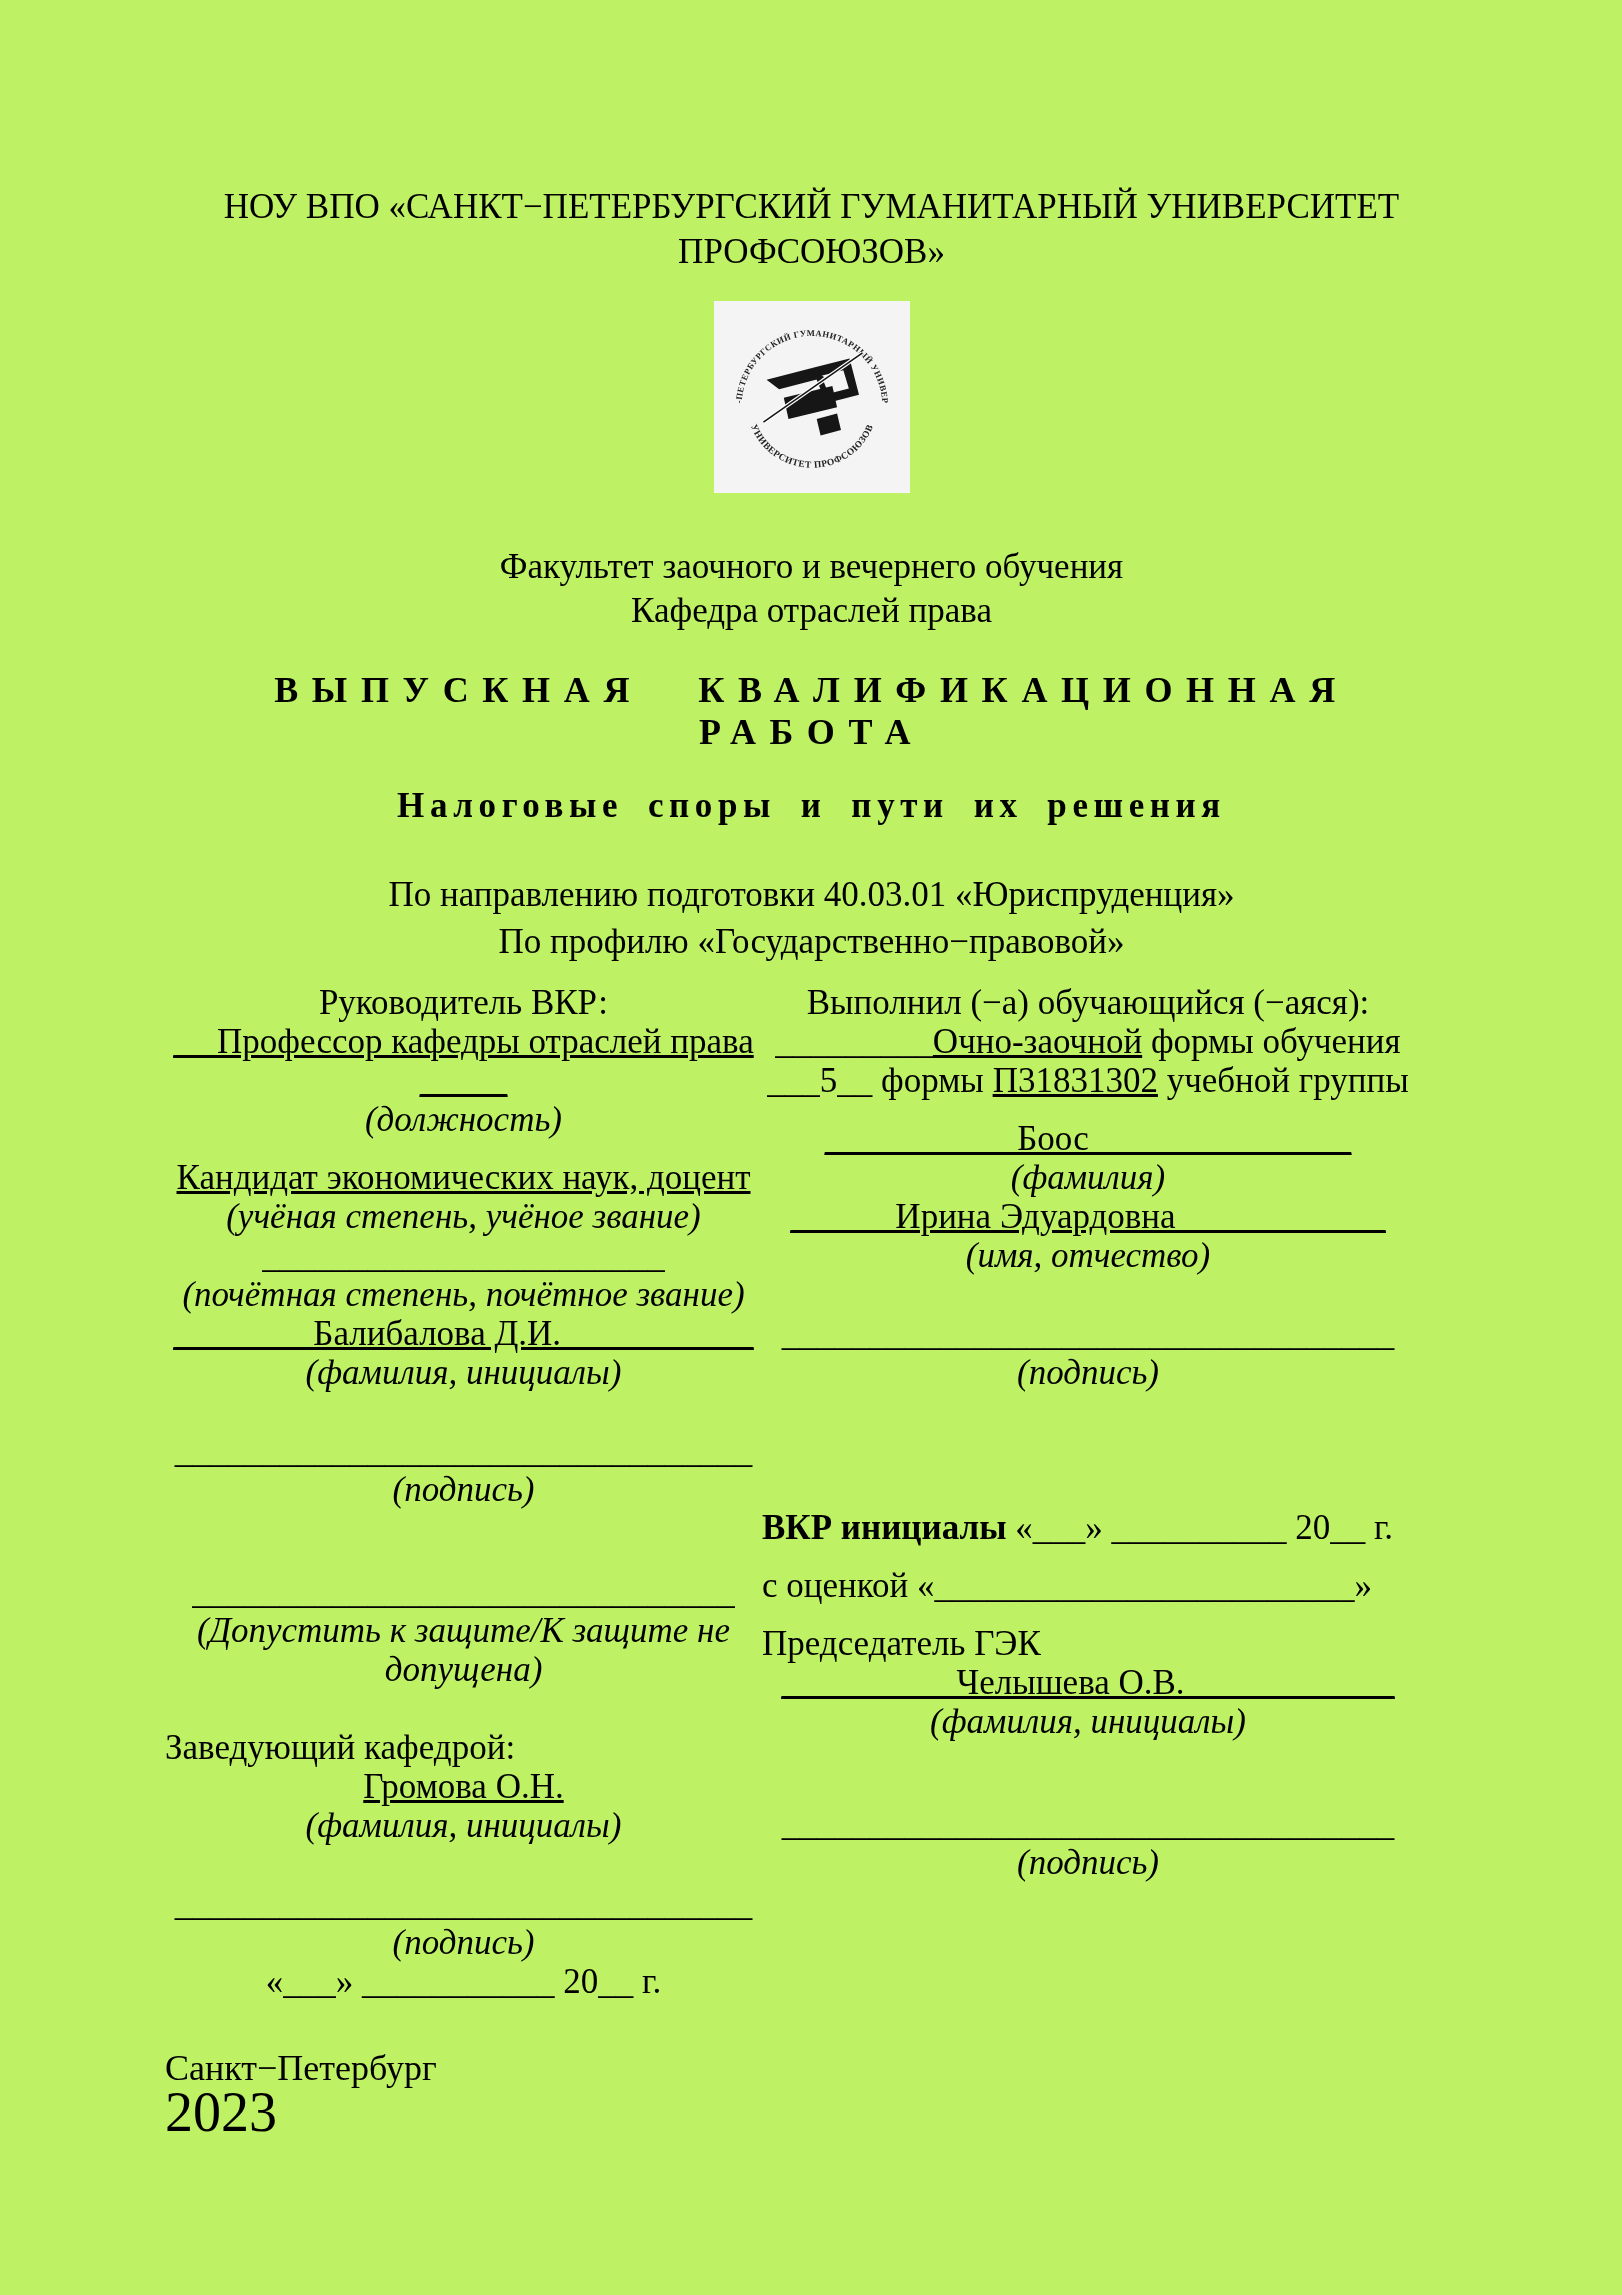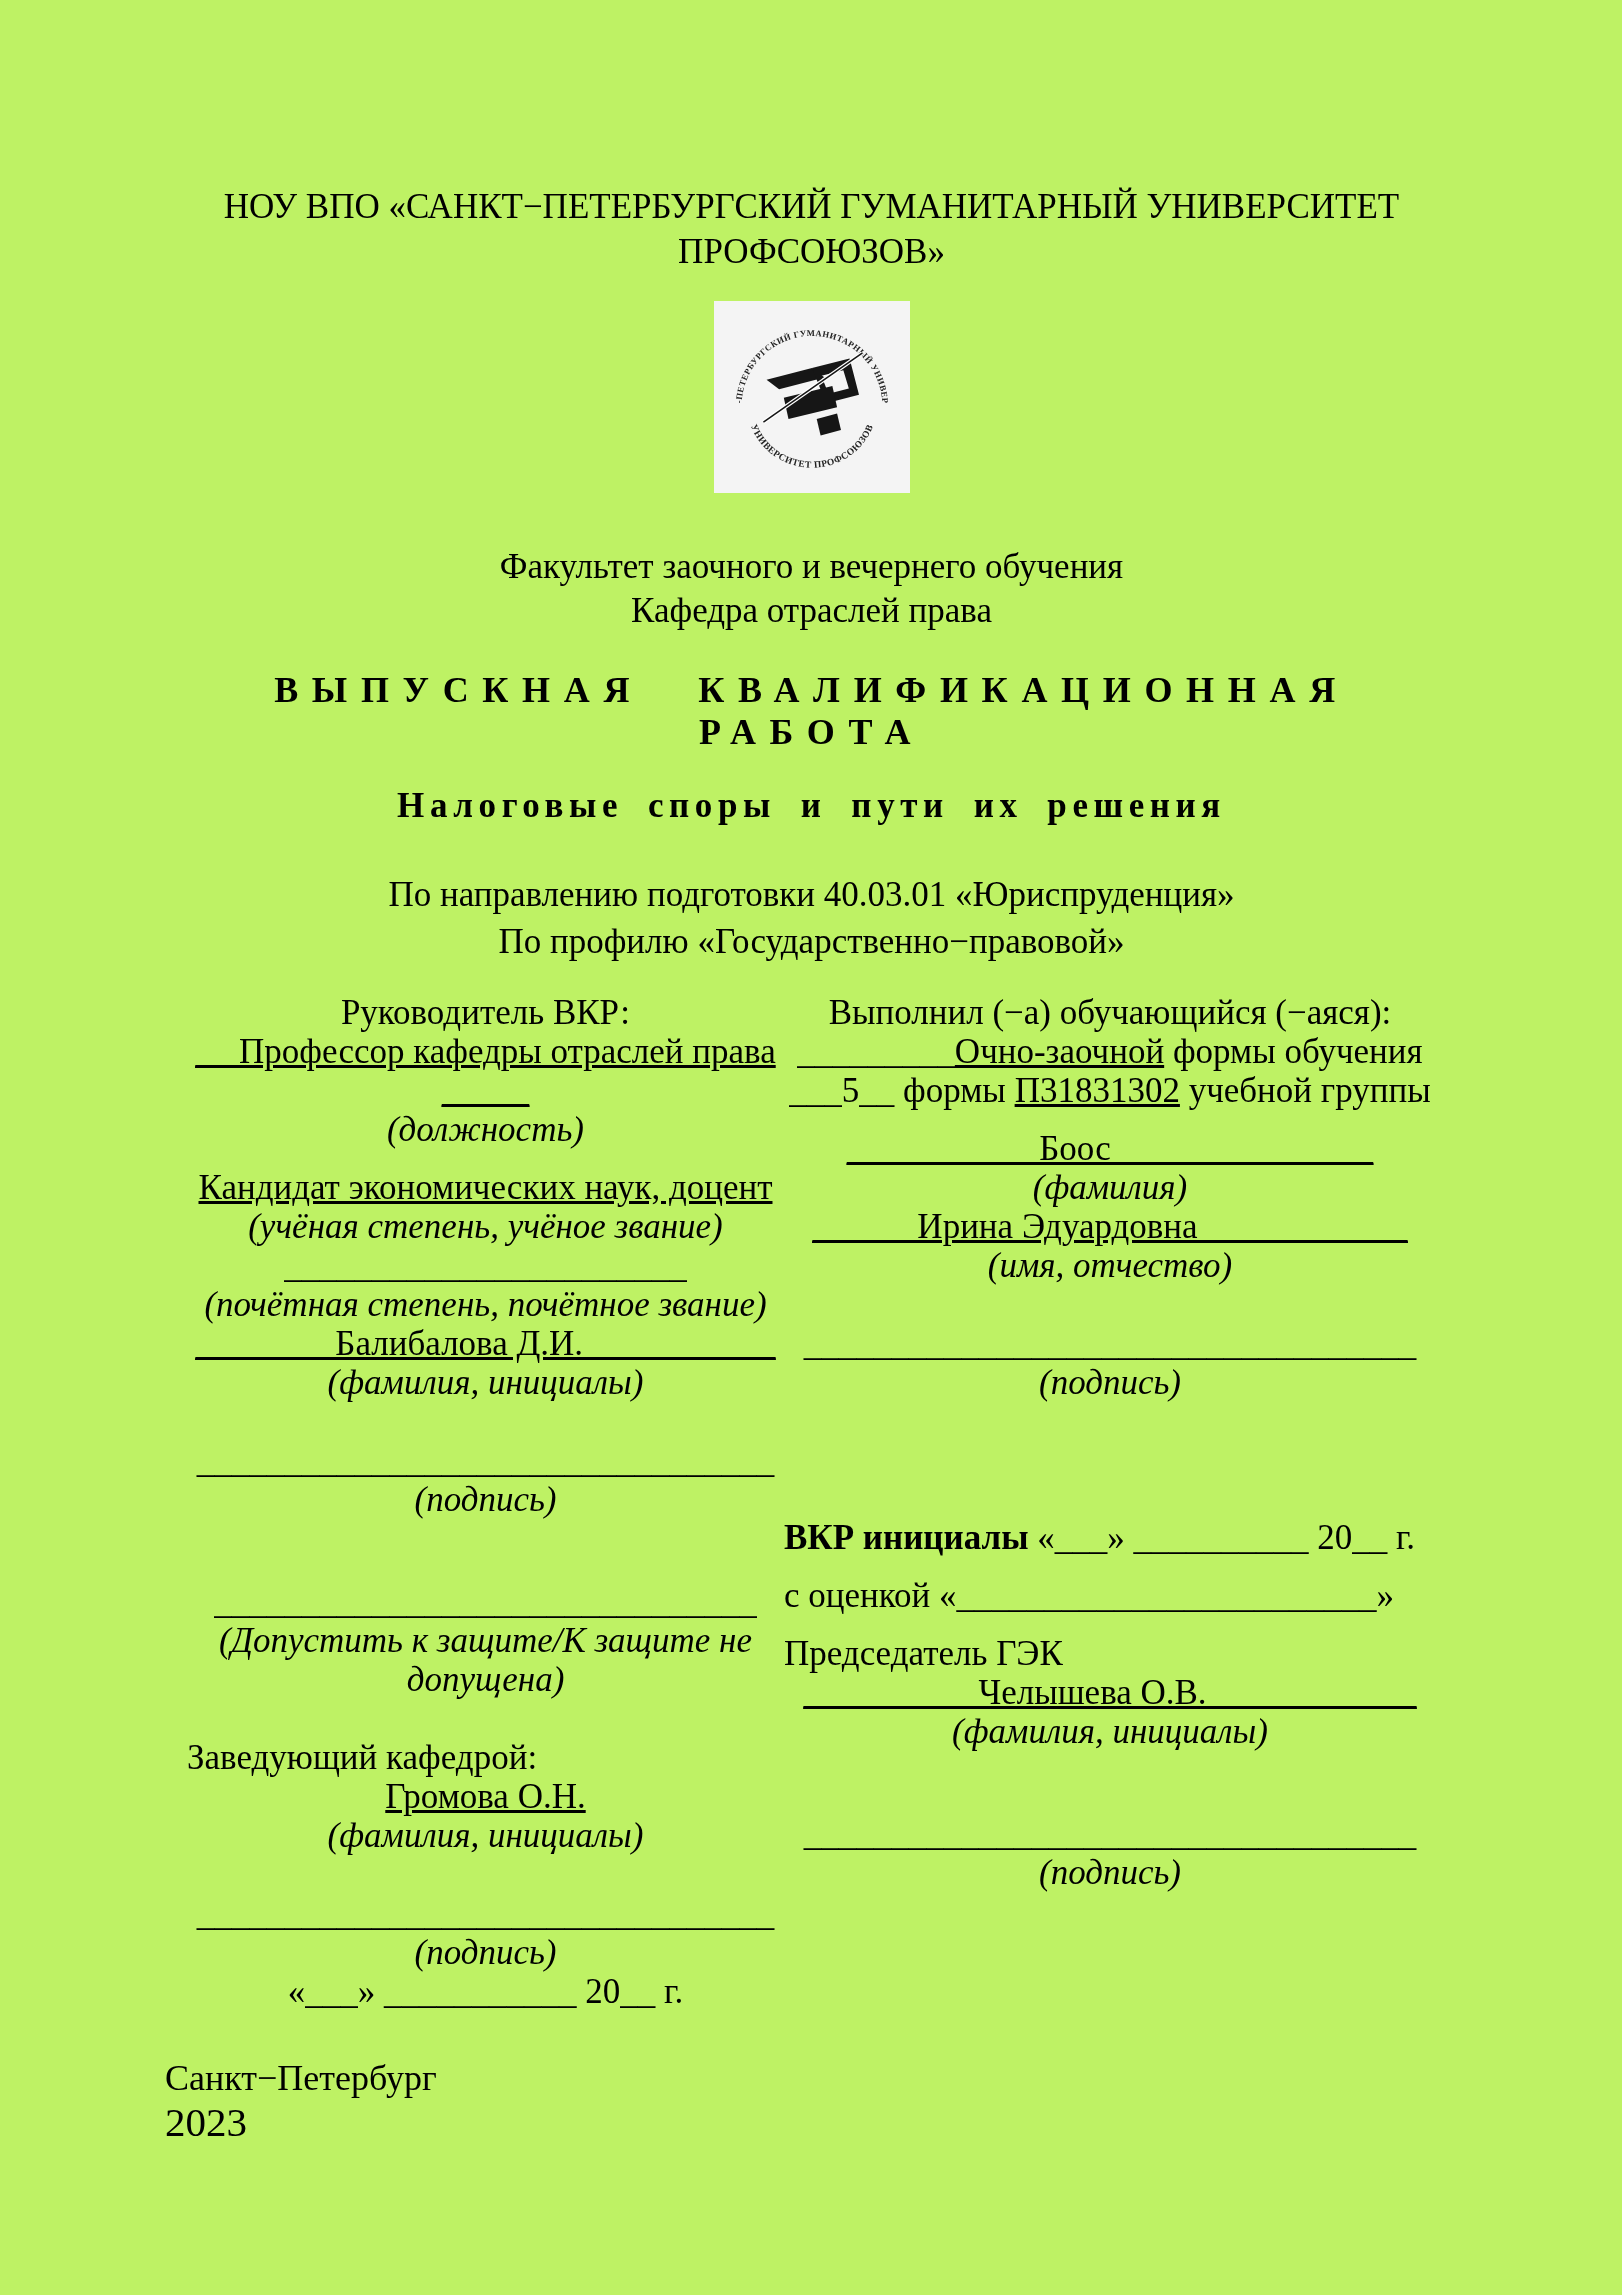--- a/index.html
+++ b/index.html
@@ -13,35 +13,35 @@
   .hdr { line-height:45px; }
   .logo-wrap { display:flex; justify-content:center; margin-top:27px; }
   .logo-box { width:196px; height:192px; background:#f4f4f4; display:flex; align-items:center; justify-content:center; }
   .ring { font-family:"Liberation Serif", serif; font-size:11px; font-weight:bold; letter-spacing:0.6px; fill:#222; }
   .ring-b { font-size:12px; }
   .intro-block { margin-top:52px; line-height:44px; }
   .worktype { margin-top:36px; font-weight:bold; font-size:36px; letter-spacing:0.38em; word-spacing:0.9em; }
   .thesis-title { margin-top:33px; font-weight:bold; font-size:35px; letter-spacing:0.16em; word-spacing:0.3em; }
   .direction { margin-top:49px; }
   .profile { margin-top:7.9px; }
-  .cols { display:flex; justify-content:center; margin-top:32px; }
+  .cols { display:flex; justify-content:flex-start; margin-top:22px; }
   .col-l { width:597px; text-align:center; }
   .col-r { width:652px; text-align:center; }
   .ln { line-height:39px; min-height:39px; }
   .u { text-decoration:underline; }
   .cap { font-style:italic; }
   .b { font-weight:bold; }
   .left-align { text-align:left; }
   .gap-sm { margin-top:19px; }
   .gap-md { margin-top:39px; }
   .gap-lg { margin-top:63px; }
   .gap-xl { margin-top:116px; }
   .footer { margin-top:46px; text-align:left; }
   .city { font-size:36px; line-height:42px; }
-  .year { font-size:41px; line-height:46px; }
+  .year { font-size:56px; line-height:46px; }
 </style>
 </head>
 <body>
 
 <div class="page">
 
   <div class="center hdr">
     <div>НОУ ВПО «САНКТ−ПЕТЕРБУРГСКИЙ ГУМАНИТАРНЫЙ УНИВЕРСИТЕТ</div>
     <div>ПРОФСОЮЗОВ»</div>
   </div>

